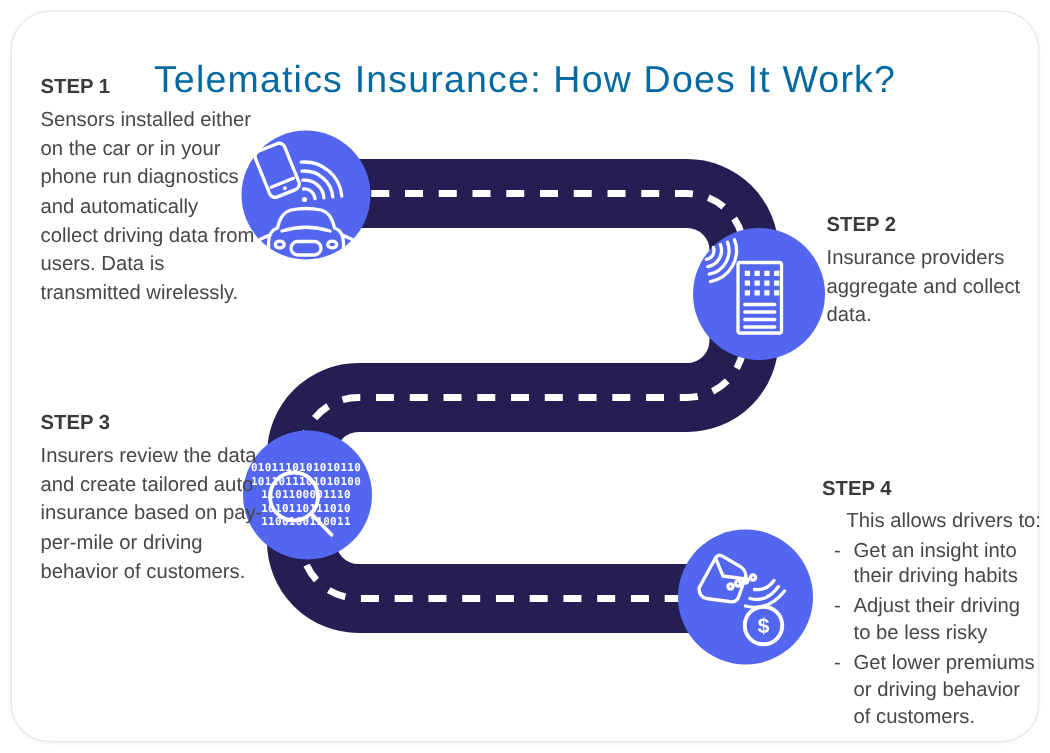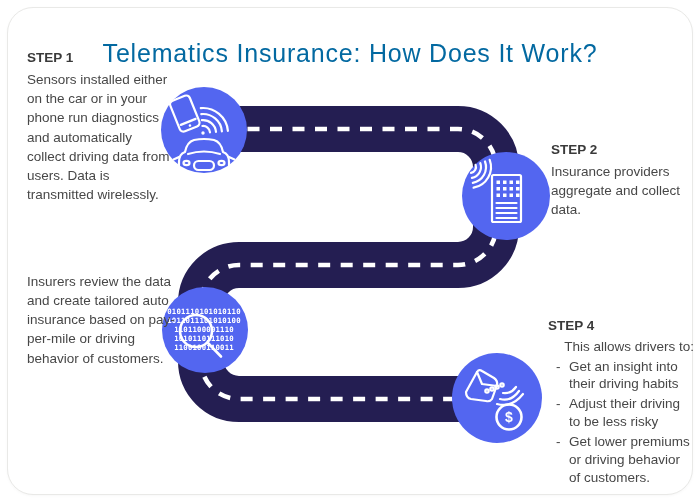--- a/index.html
+++ b/index.html
@@ -137,20 +137,21 @@
   <div class="step-label">STEP 1</div>
   <div class="step-body">Sensors installed either on the car or in your phone run diagnostics and automatically collect driving data from users. Data is transmitted wirelessly.</div>
 </div>
 
 <div class="step-block" id="step2">
   <div class="step-label">STEP 2</div>
   <div class="step-body">Insurance providers aggregate and collect data.</div>
 </div>
 
 <div class="step-block" id="step3">
+  <div class="step-label">STEP 3</div>
   <div class="step-body">Insurers review the data and create tailored auto insurance based on pay-per-mile or driving behavior of customers.</div>
 </div>
 
 <div class="step-block" id="step4">
   <div class="step-label">STEP 4</div>
   <div class="intro">This allows drivers to:</div>
   <div class="bullet">
     <span class="dash">-</span>
     <span class="btext">Get an insight into their driving habits</span>
   </div>

